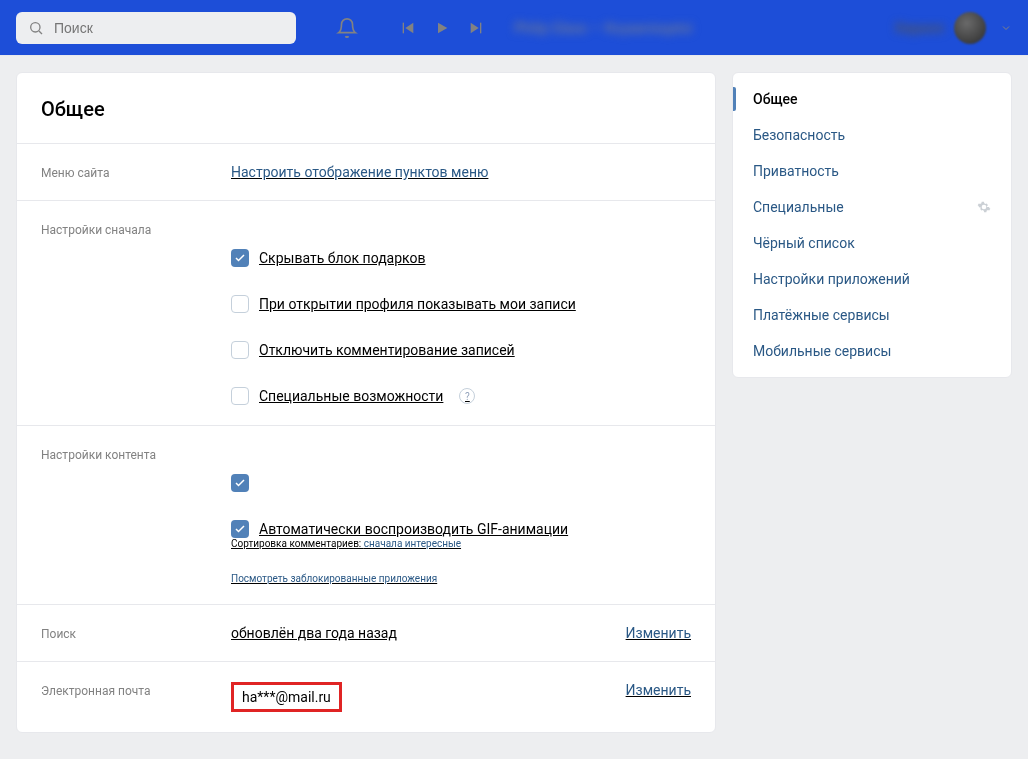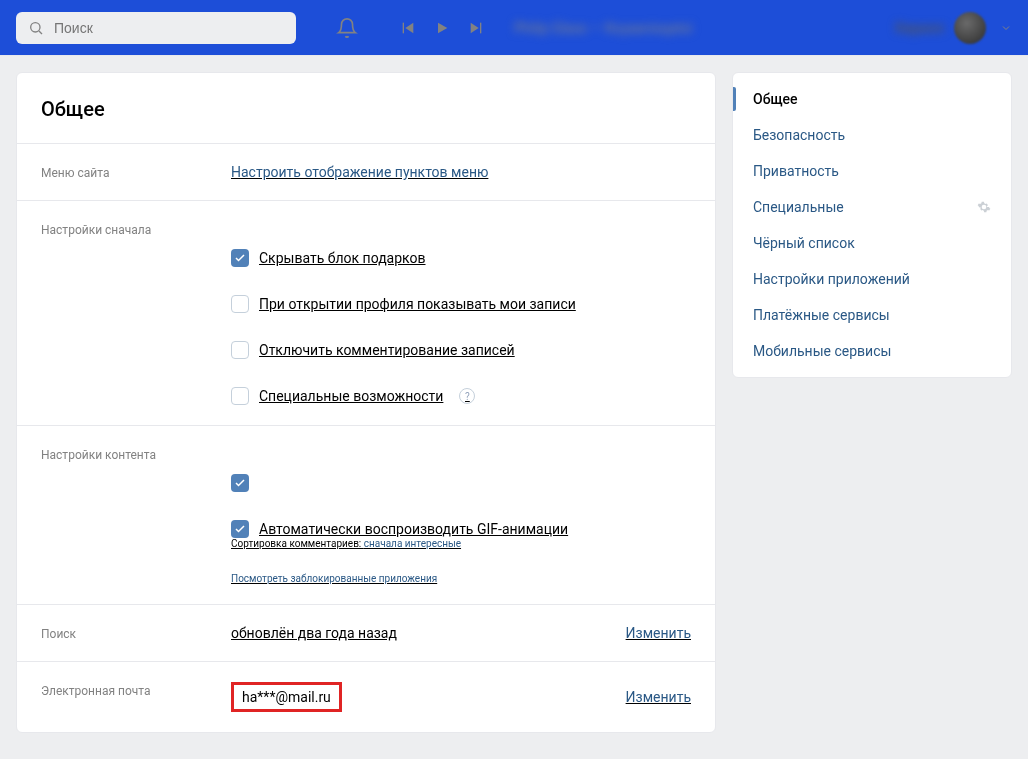--- a/index.html
+++ b/index.html
@@ -154,21 +154,20 @@
     }
 
     .plain-row {
       margin-bottom: 12px;
       font-size: 10px;
     }
     .plain-row:last-child { margin-bottom: 0; }
 
     .kv-row {
       display: flex;
-      align-items: center;
     }
     .kv-value { flex: 1; color: #000; }
     .action-link {
       color: #2a5885;
       cursor: pointer;
       font-size: 14px;
     }
 
     .highlight-box {
       border: 3px solid #e02424;

